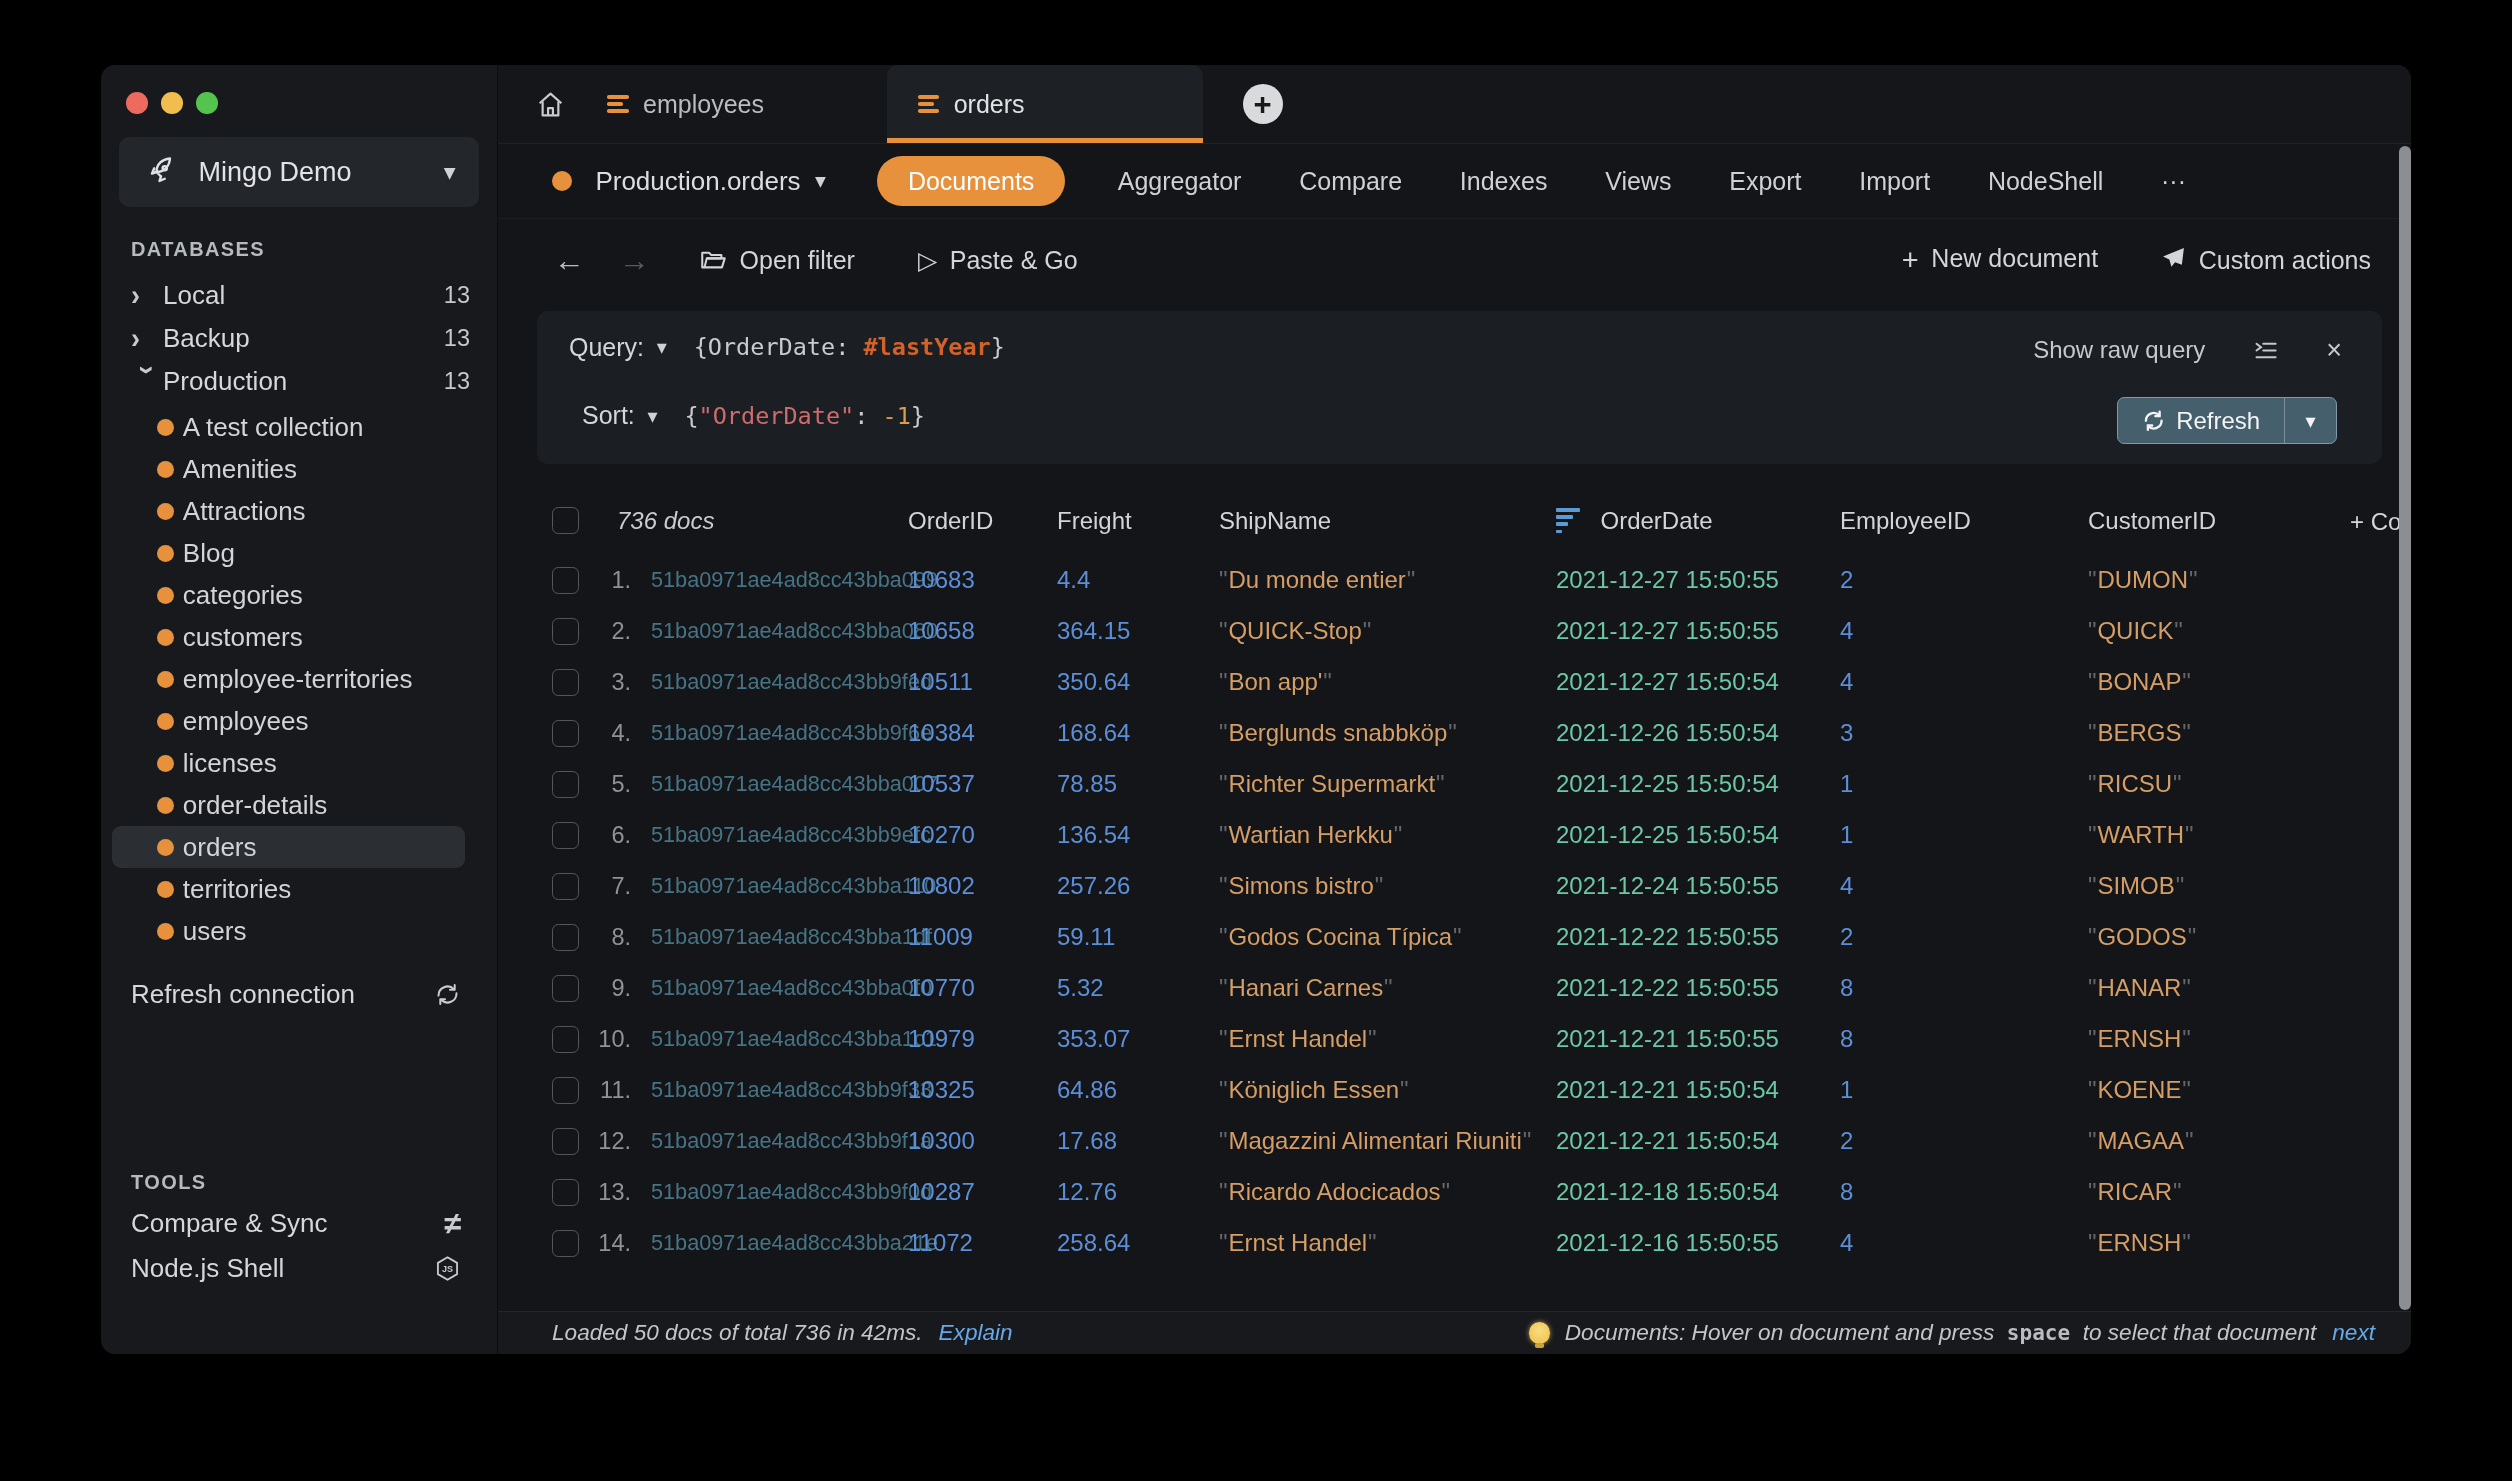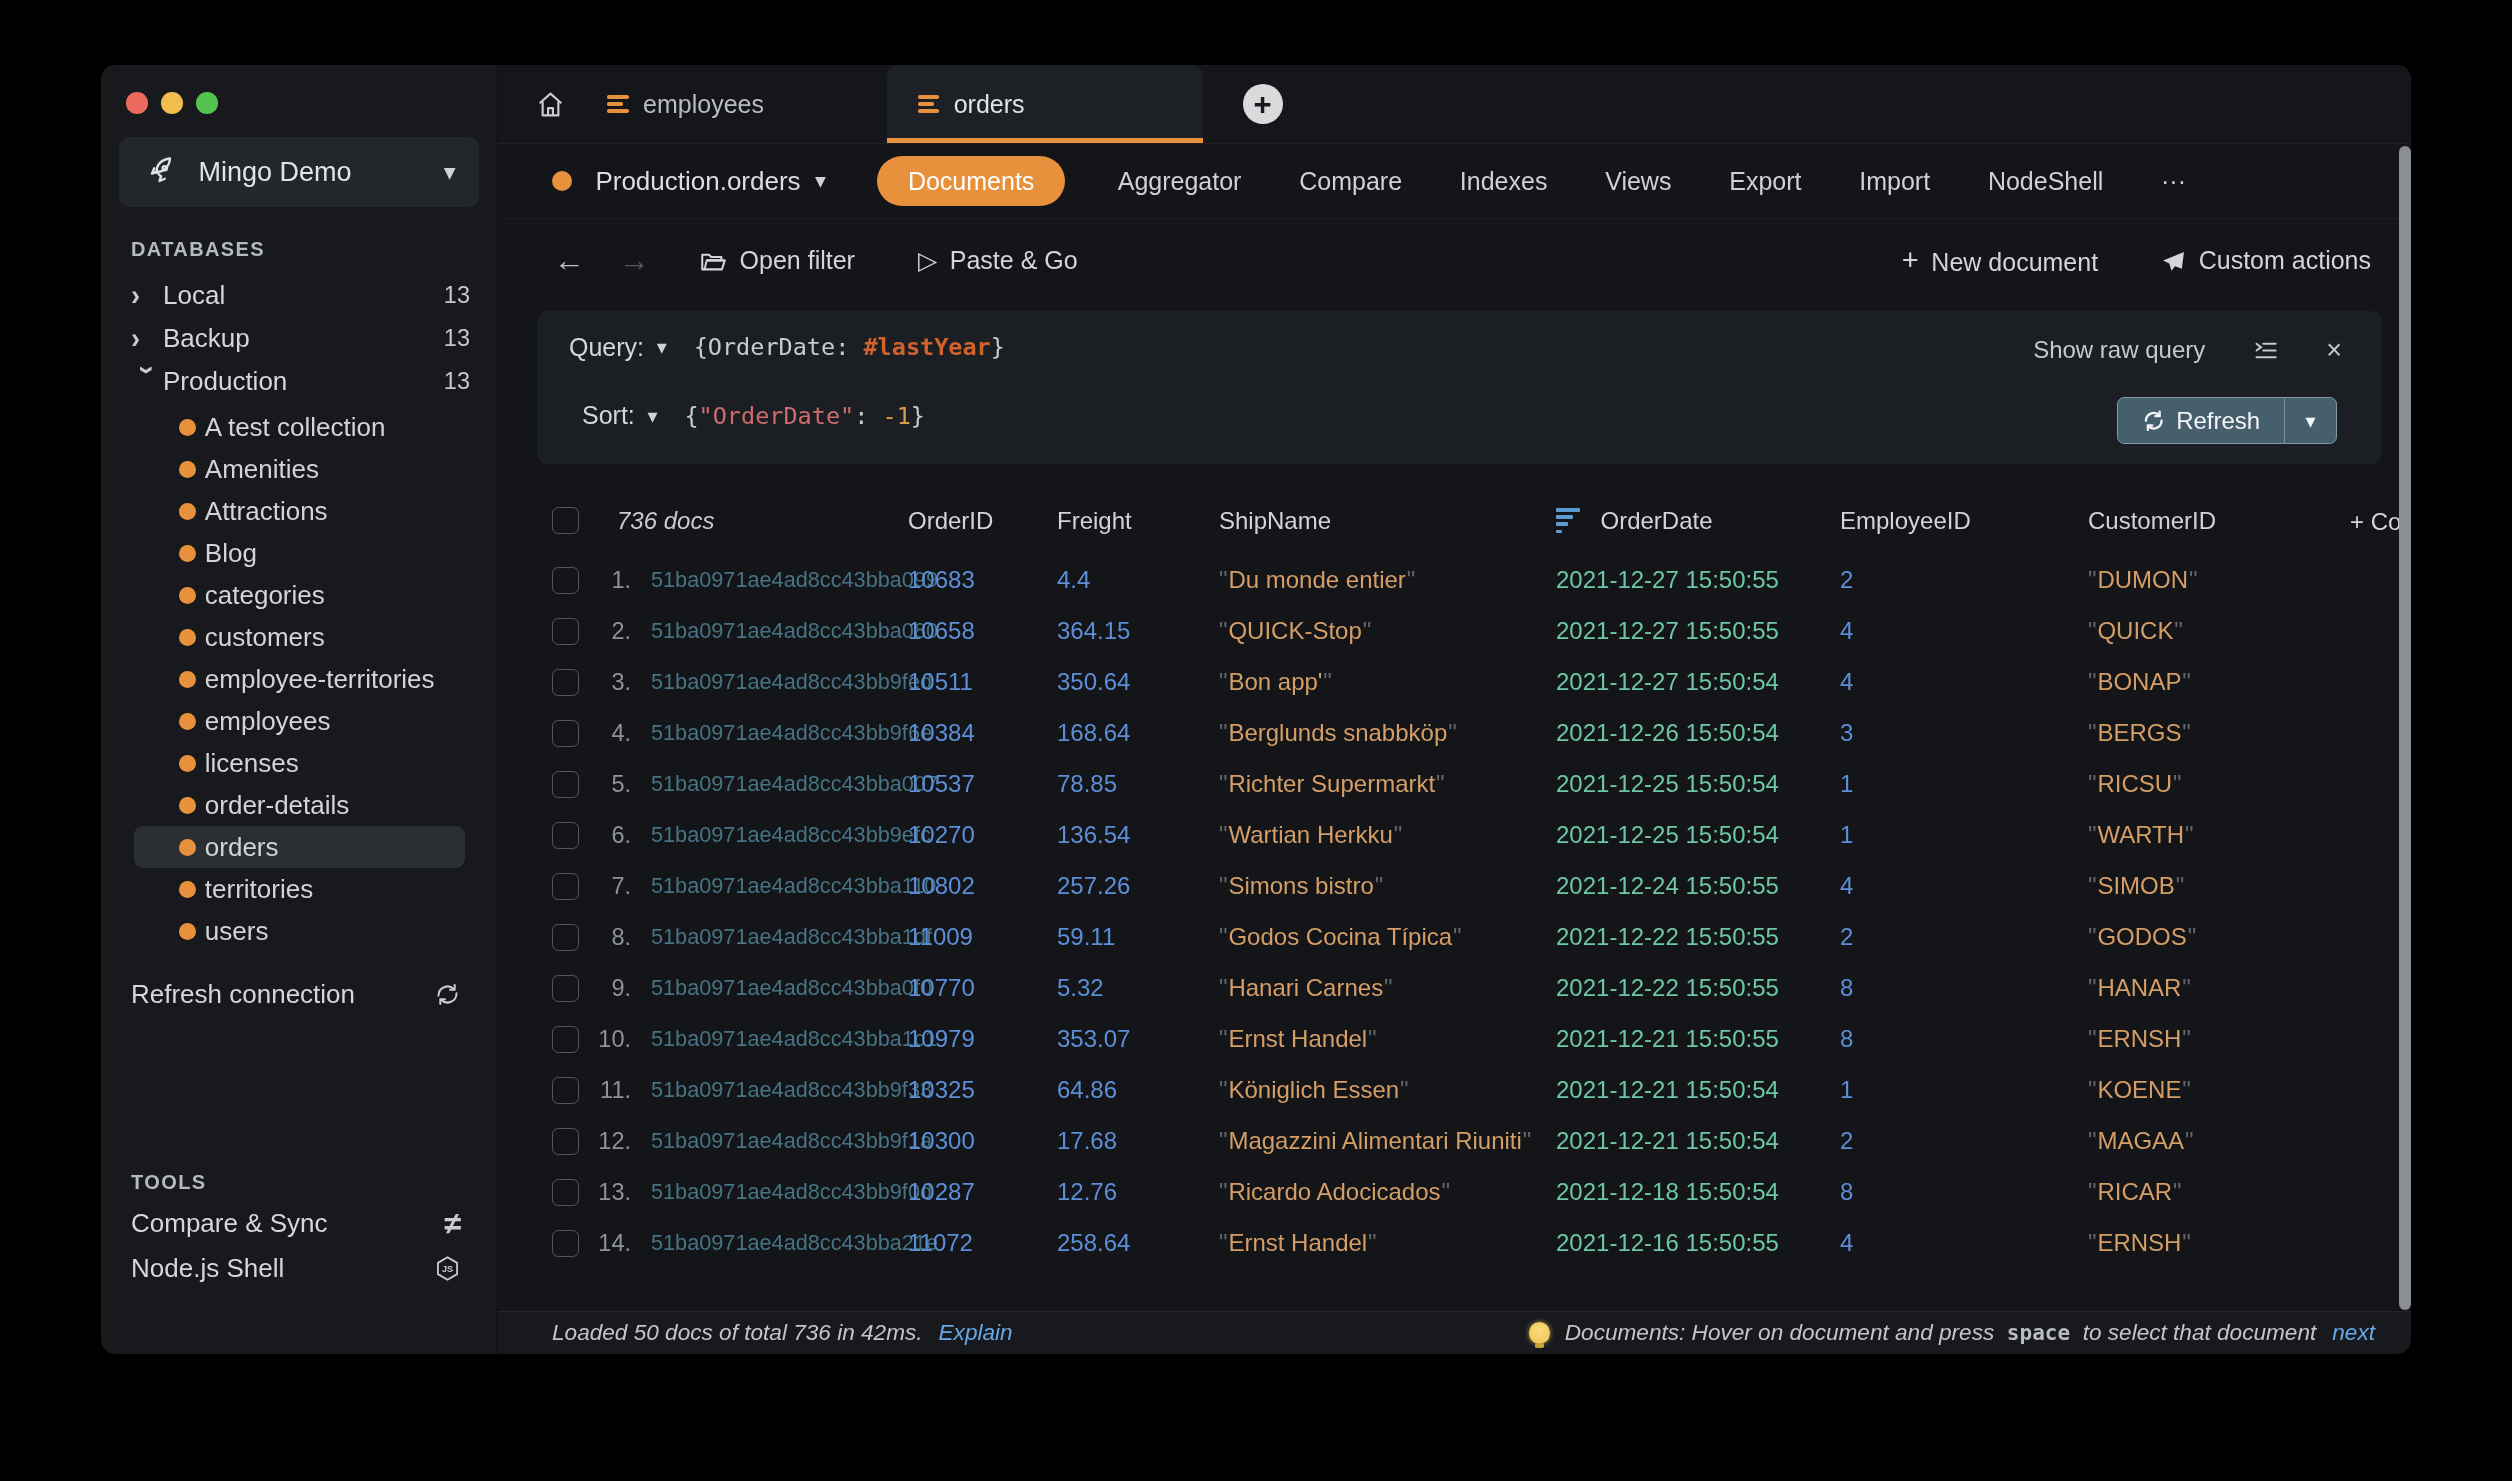--- a/index.html
+++ b/index.html
@@ -13,21 +13,21 @@
   .light.red { background:#ed6a5e; } .light.yellow { background:#f2bd4f; } .light.green { background:#55c44e; }
   .conn { margin:23.5px 18px 0 18px; height:70px; background:#23262b; border-radius:10.8px; display:flex; align-items:center; padding:0 23.5px; cursor:pointer; }
   .conn-name { color:#e3e4e6; font-size:27px; margin-left:20px; flex:1; }
   .conn-caret { color:#d0d2d4; font-size:23.5px; }
   .sec-label { color:#b7babd; font-size:20px; font-weight:bold; letter-spacing:1.4px; padding-left:30px; margin-top:31px; }
   .db-item { display:flex; align-items:center; height:43px; padding:0 27px 0 30px; color:#d6d7d9; font-size:26px; cursor:pointer; }
   .db-item .chev { color:#c7c9cc; font-size:27px; font-weight:bold; width:32px; display:inline-block; transform:scaleY(1.1); }
   .db-item.expanded .chev { display:inline-block; transform:rotate(90deg) scaleY(1.1); }
   .db-count { margin-left:auto; color:#c6c8cb; font-size:23.5px; }
   .db-list { margin-top:12.6px; }
-  .coll-list { margin-top:3.6px;padding-left:22px; }
+  .coll-list { margin-top:3.6px; }
   .citem { display:flex; align-items:center; height:42px; margin:0 32px 0 10.8px; padding-left:45px; border-radius:9px; color:#d3d4d6; font-size:26px; cursor:pointer; }
   .citem.selected { background:#2b2e33; }
   .dot { width:17px; height:17px; border-radius:50%; background:#e8913d; margin-right:9px; flex:none; }
   .side-row { display:flex; align-items:center; padding:0 36px 0 30px; color:#d6d7d9; font-size:26px; height:45px; cursor:pointer; }
   .side-row .r-icon { margin-left:auto; color:#c9cbce; }
   .refresh-conn { margin-top:20px; }
   .tools-list { margin-top:7.2px; }
   svg.ic { display:block; }
 
   
@@ -47,21 +47,21 @@
   .ns { display:flex; align-items:center; gap:14.4px; cursor:pointer; }
   .ns-name { color:#dcdde0; font-size:26px; }
   .ns-caret { color:#cfd1d4; font-size:21.7px; }
   .views { display:flex; align-items:center; margin-left:51px; gap:47px; }
   .view-pill { background:none; border:none; color:#cfd1d4; font-size:25px; font-family:inherit; cursor:pointer; padding:9px 5.4px; }
   .view-pill.active { background:#e8913d; color:#ffffff; border-radius:901px; padding:10.8px 31px; }
   
   .actrow { height:83px; display:flex; align-items:center; padding:0 40px 0 56px; color:#d3d5d7; font-size:25px; }
   .nav-arrow { font-size:31px; color:#b9bcc0; cursor:pointer; width:65px; }
   .nav-arrow.disabled { color:#55585c; cursor:default; }
-  .act { display:flex; align-items:flex-end; gap:12.6px; cursor:pointer; margin-right:63px; }
+  .act { display:flex; align-items:flex-start; gap:12.6px; cursor:pointer; margin-right:63px; }
   .act:last-child { margin-right:0; }
   .act .play { font-size:25px; color:#d3d5d7; }
   .actrow .spacer { flex:1; }
   
   .qpanel { margin:9px 29px 0 39px; height:153px; background:#1b1e23; border-radius:10.8px; position:relative; flex:none;text-align:center; }
   .qrow { position:absolute; left:32px; top:21.7px; display:flex; align-items:center; gap:12.6px; }
   .srow { position:absolute; left:45px; top:90px; display:flex; align-items:center; gap:12.6px; }
   .qlabel { color:#d4d6d8; font-size:25px; }
   .qcaret { color:#cfd1d4; font-size:20px; cursor:pointer; }
   .mono { font-family:"DejaVu Sans Mono","Liberation Mono",monospace; font-size:23.5px; color:#c9cbcd; margin-left:14.4px; }

